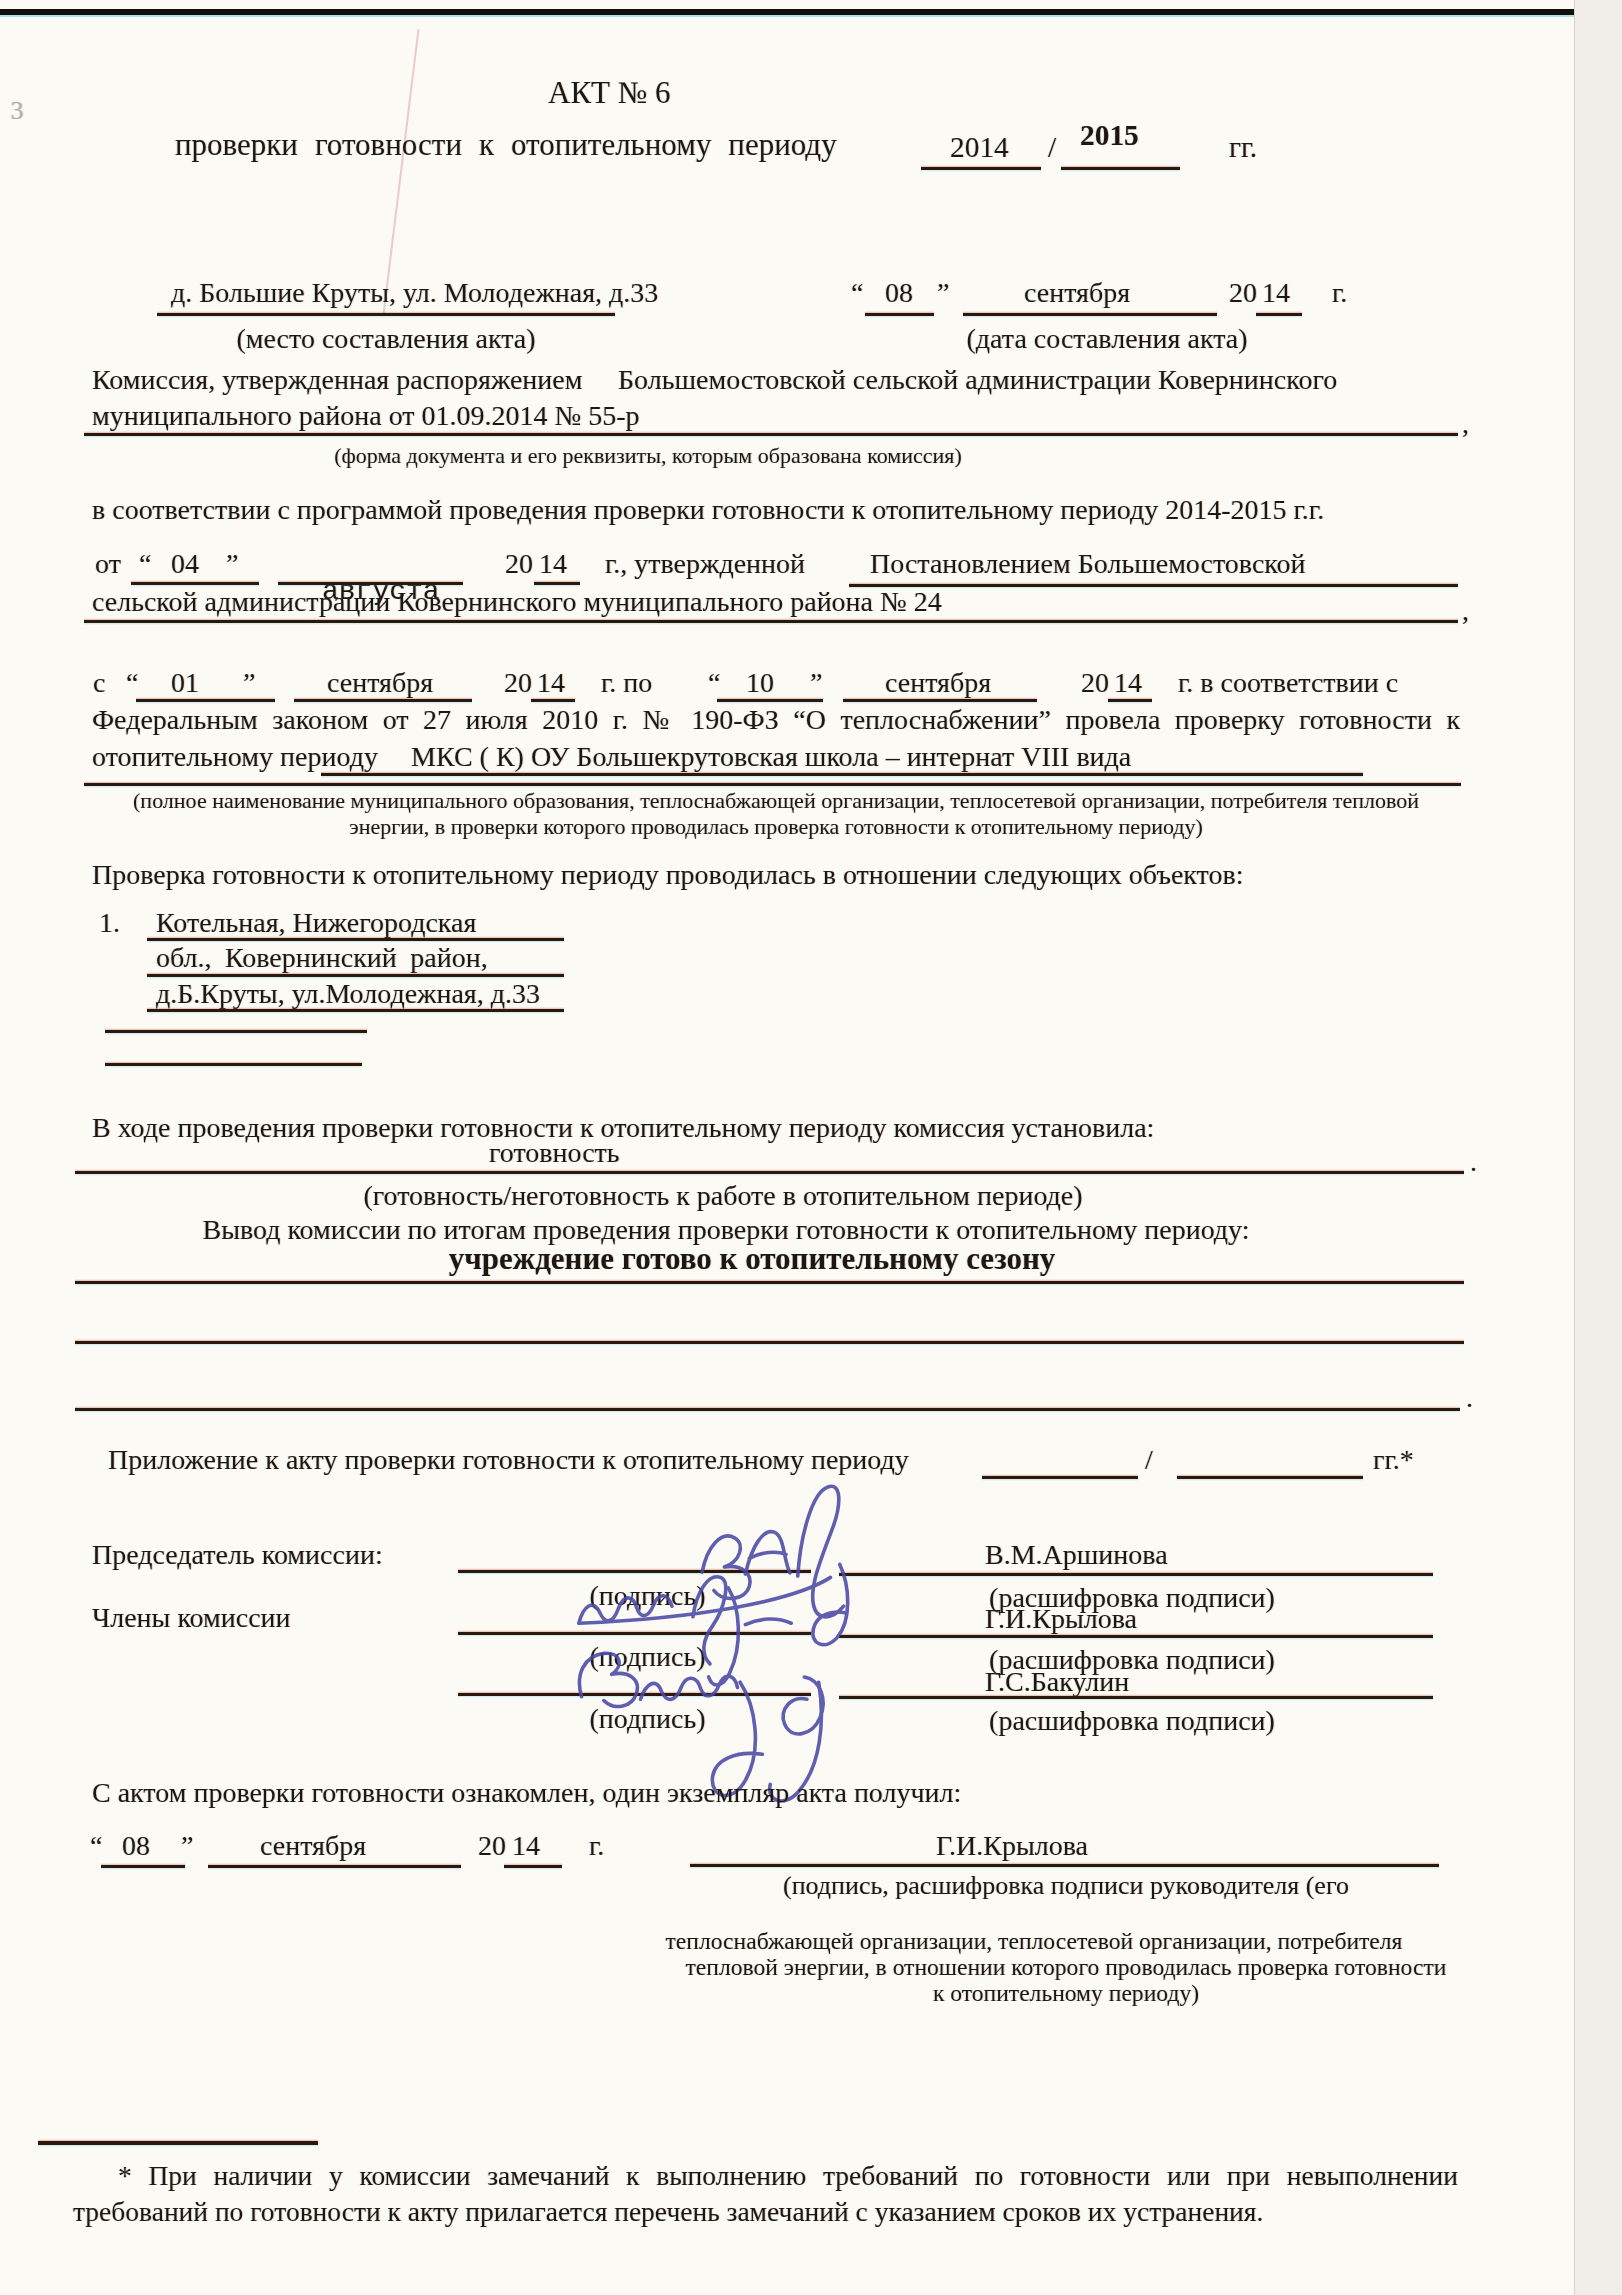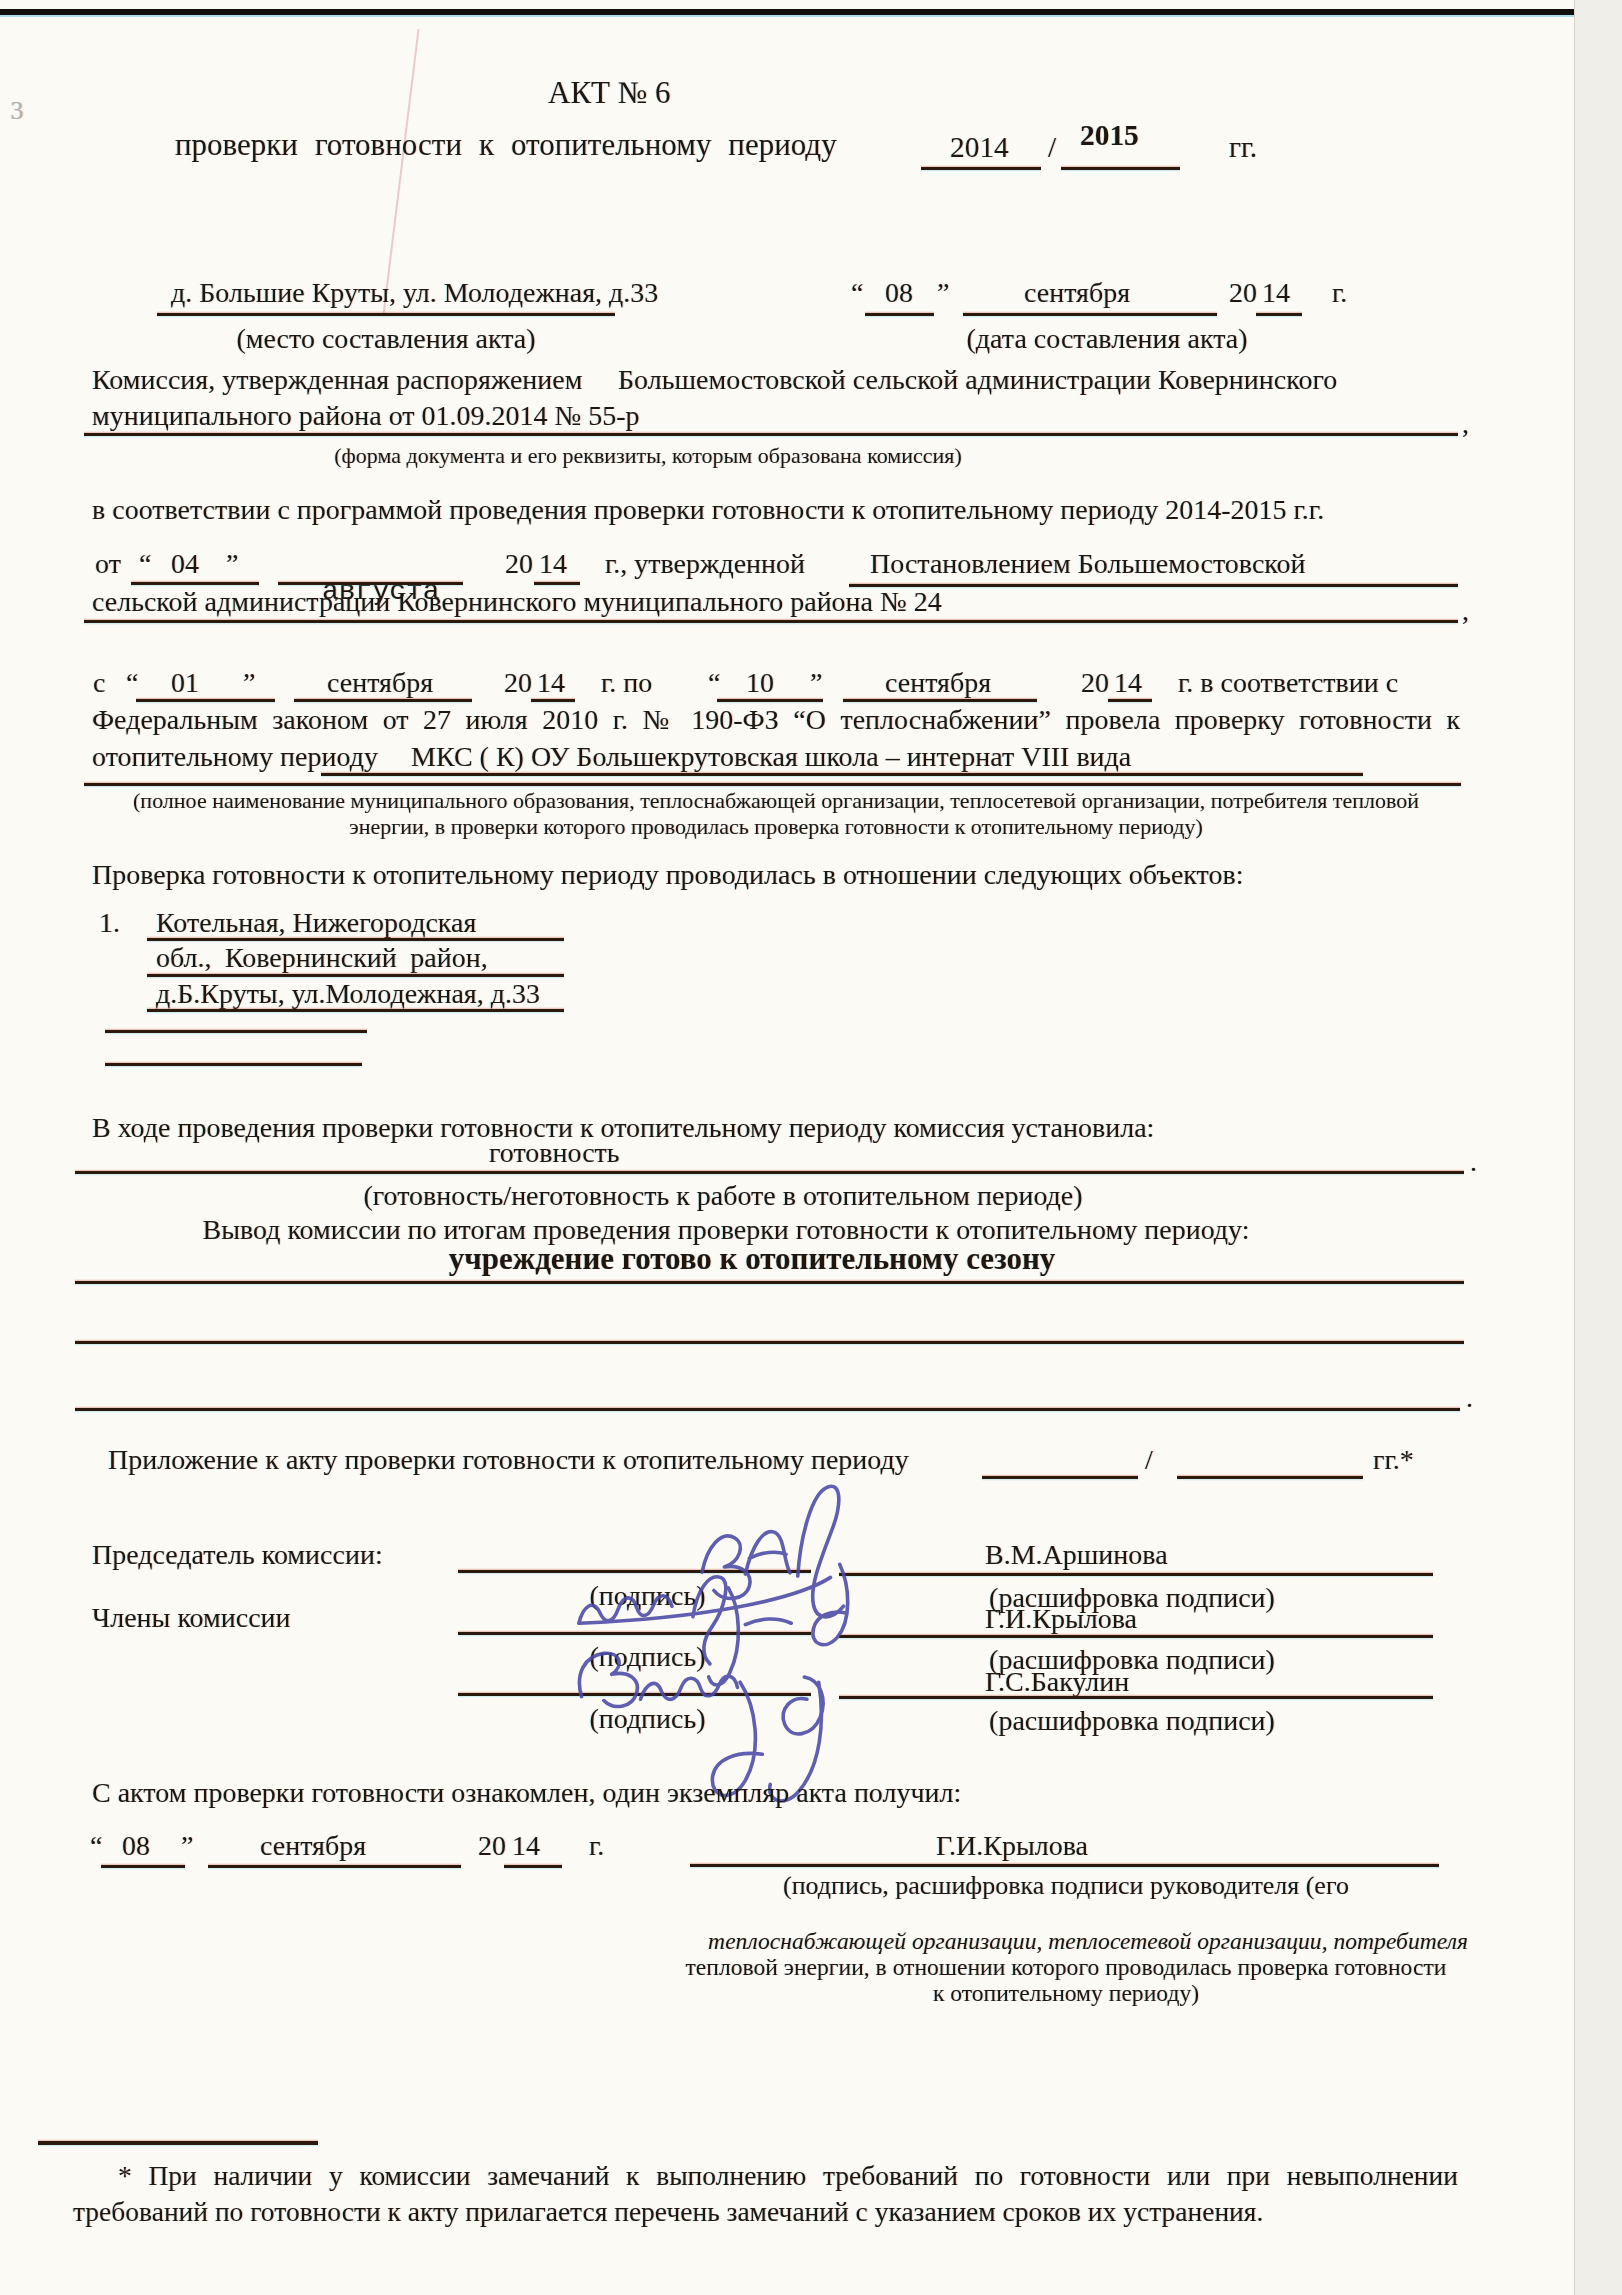--- a/index.html
+++ b/index.html
@@ -197,21 +197,21 @@
   <div class="rule" style="left:101px;top:1865px;width:84px;"></div>
   <div class="t" style="left:260px;top:1830px;">сентября</div>
   <div class="rule" style="left:208px;top:1865px;width:253px;"></div>
   <div class="t" style="left:478px;top:1830px;">20</div>
   <div class="rule" style="left:504px;top:1865px;width:58px;"></div>
   <div class="t" style="left:512px;top:1830px;">14</div>
   <div class="t" style="left:589px;top:1830px;">г.</div>
   <div class="t" style="left:936px;top:1830px;">Г.И.Крылова</div>
   <div class="rule" style="left:690px;top:1864px;width:749px;"></div>
   <div class="t ctr cap40" style="left:608px;top:1871px;width:916px;">(подпись, расшифровка подписи руководителя (его</div>
-  <div class="t ctr cap36" style="left:630px;top:1928px;width:916px;font-style:italic;">теплоснабжающей организации, теплосетевой организации, потребителя</div>
+  <div class="t ctr cap36" style="left:576px;top:1928px;width:916px;">теплоснабжающей организации, теплосетевой организации, потребителя</div>
   <div class="t ctr cap36" style="left:608px;top:1954px;width:916px;">тепловой энергии, в отношении которого проводилась проверка готовности</div>
   <div class="t ctr cap36" style="left:608px;top:1980px;width:916px;">к отопительному периоду)</div>
 
   <div class="rule" style="left:38px;top:2141px;width:280px;height:3.9px;"></div>
   <div class="t justify" style="left:118px;top:2161px;width:1340px;font-size:27.5px;">* При наличии у комиссии замечаний к выполнению требований по готовности или при невыполнении</div>
   <div class="t" style="left:73px;top:2197px;font-size:27.5px;">требований по готовности к акту прилагается перечень замечаний с указанием сроков их устранения.</div>
 
 </div>
 
 

